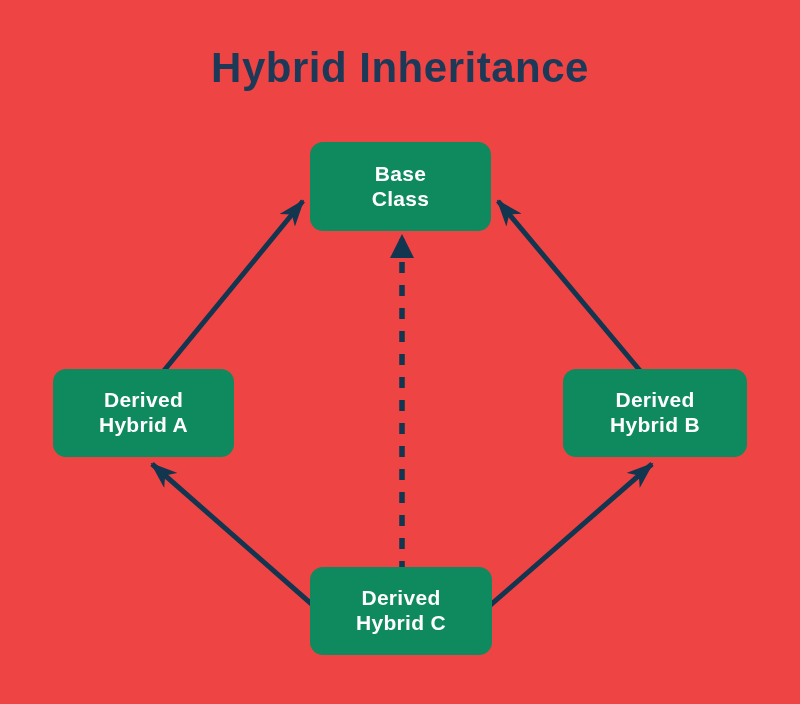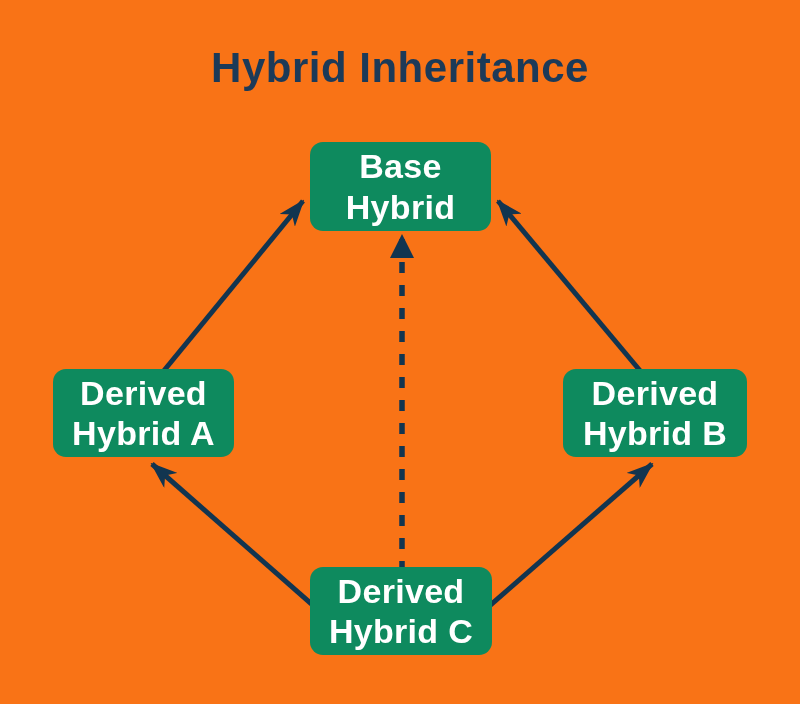--- a/index.html
+++ b/index.html
@@ -34,31 +34,31 @@
     z-index: 1;
   }
   .node {
     position: absolute;
     z-index: 2;
     border-radius: 13px;
     display: flex;
     flex-direction: column;
     align-items: center;
     justify-content: center;
-    font-size: 34px;
+    font-size: 21px;
     font-weight: 700;
     line-height: 1.18;
     letter-spacing: 0.3px;
     text-align: center;
   }
 </style>
 </head>
 <body>
 
-<div class="stage" style="background: #f97316;">
+<div class="stage" style="background: #ef4444;">
 
   <div class="diagram-title" style="color: rgb(28, 58, 88);">Hybrid Inheritance</div>
 
   <svg class="edges-layer" id="edges" viewBox="0 0 800 704" xmlns="http://www.w3.org/2000/svg">
     <defs>
       <marker id="barb" viewBox="0 0 27 20" markerWidth="27" markerHeight="20" refX="25" refY="10" orient="auto" markerUnits="userSpaceOnUse">
         <path d="M0,0 L27,10 L0,20 L7.5,10 Z" fill="#123550"></path>
       </marker>
       <marker id="triangle" viewBox="0 0 24 24" markerWidth="24" markerHeight="24" refX="22" refY="12" orient="auto" markerUnits="userSpaceOnUse">
         <path d="M0,0 L24,12 L0,24 Z" fill="#123550"></path>
@@ -66,21 +66,21 @@
     </defs>
   <line x1="162" y1="373" x2="303" y2="201" stroke="#123550" stroke-width="5" marker-end="url(#barb)"></line>
       <line x1="642" y1="373" x2="498" y2="201" stroke="#123550" stroke-width="5" marker-end="url(#barb)"></line>
       <line x1="402" y1="572" x2="402" y2="236" stroke="#123550" stroke-width="5.5" stroke-dasharray="11 12" marker-end="url(#triangle)"></line>
       <line x1="332" y1="622" x2="152" y2="464" stroke="#123550" stroke-width="5" marker-end="url(#barb)"></line>
       <line x1="471" y1="622" x2="652" y2="464" stroke="#123550" stroke-width="5" marker-end="url(#barb)"></line>
     </svg>
 
   <div class="node" style="left: 310px; top: 142px; width: 181px; height: 89px; background: rgb(14, 138, 94); color: rgb(255, 255, 255);">
     <span>Base</span>
-    <span>Hybrid</span>
+    <span>Class</span>
   </div>
 
   <div class="node" style="left: 53px; top: 369px; width: 181px; height: 88px; background: rgb(14, 138, 94); color: rgb(255, 255, 255);">
     <span>Derived</span>
     <span>Hybrid A</span>
   </div>
 
   <div class="node" style="left: 563px; top: 369px; width: 184px; height: 88px; background: rgb(14, 138, 94); color: rgb(255, 255, 255);">
     <span>Derived</span>
     <span>Hybrid B</span>

